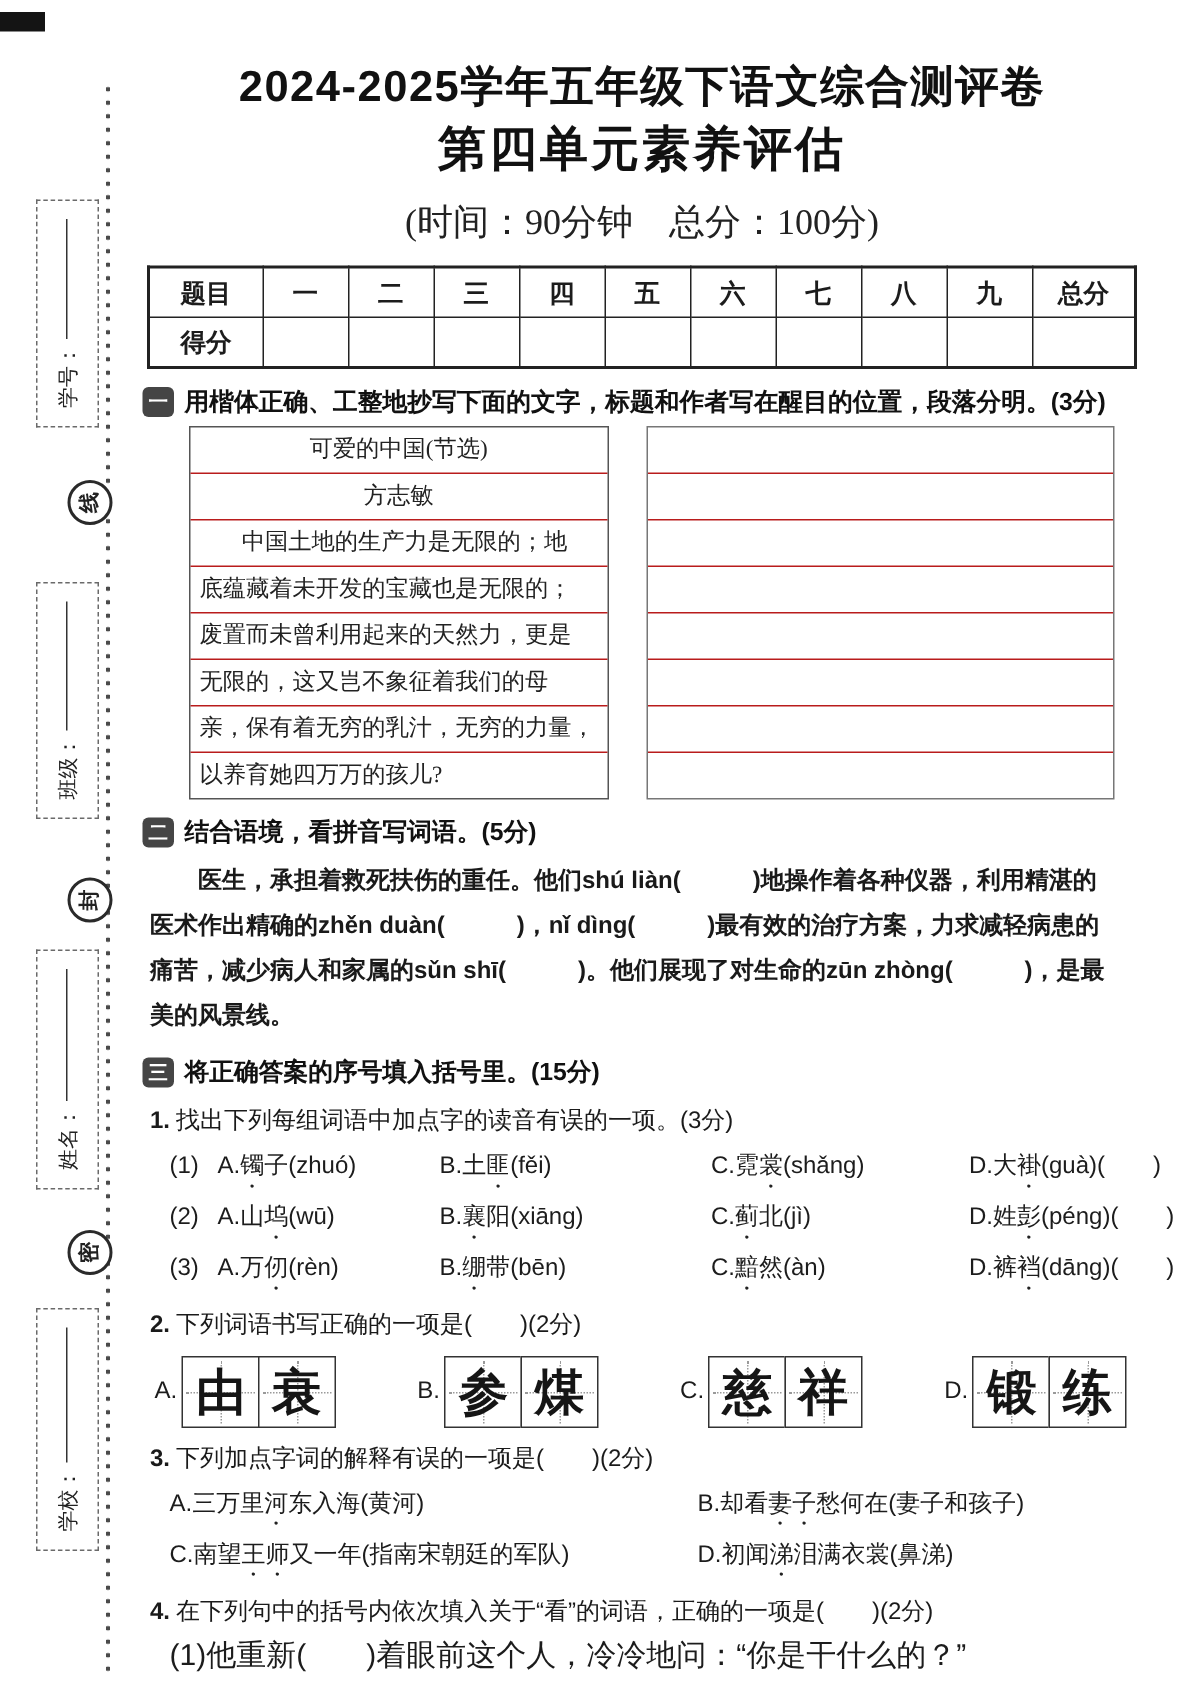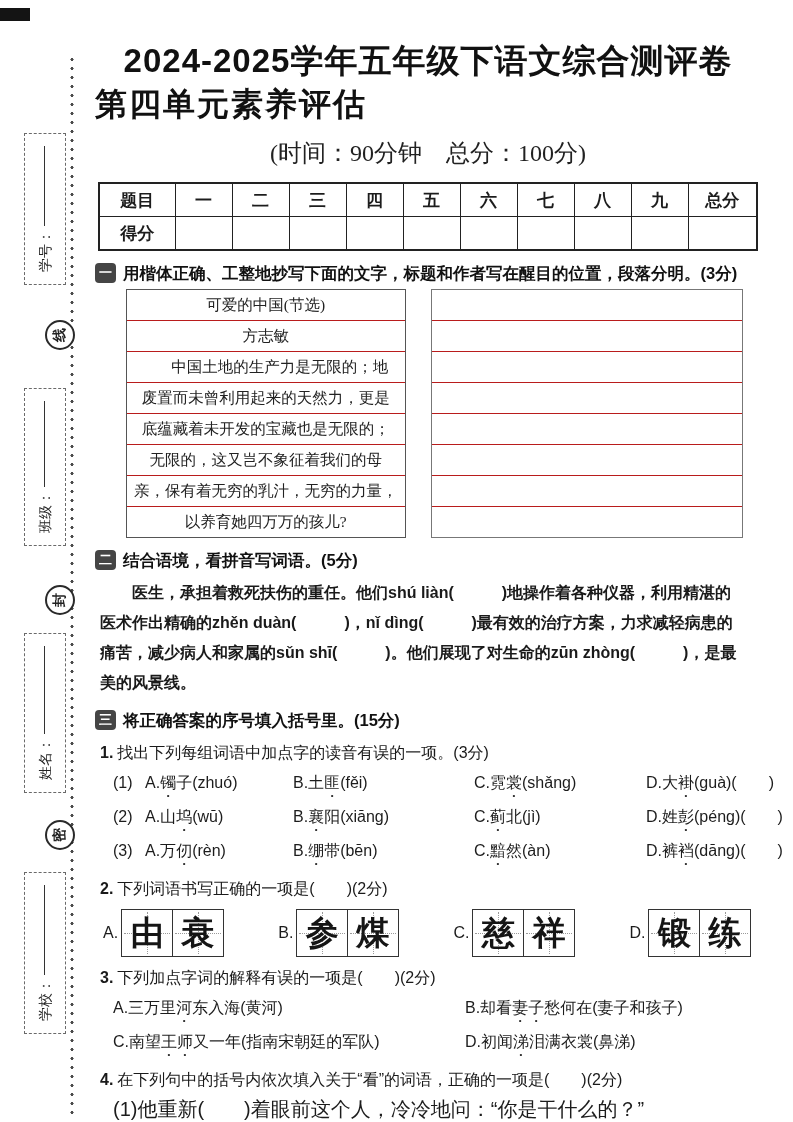--- a/index.html
+++ b/index.html
@@ -22,36 +22,36 @@
   }
   .fld-label{font-size:14px;color:#222;white-space:nowrap;}
   .fld-line{flex:1;border-bottom:1.5px solid #333;height:0;margin:0 2px 4px 4px;}
   .seal{
     position:absolute;left:45px;width:30px;height:30px;border:2px solid #2a2a2a;border-radius:50%;
     background:#fff;display:flex;align-items:center;justify-content:center;z-index:3;box-sizing:border-box;
   }
   .seal span{transform:rotate(-90deg);font-size:14px;font-weight:700;color:#222;}
   
   .main{position:absolute;left:95px;top:0;width:666px;}
-  .title{margin-top:40px;text-align:center;font-size:33px;font-weight:800;letter-spacing:1px;line-height:1.25;color:#111;}
-  .subtitle{margin-top:2px;text-align:left;font-size:32px;font-weight:800;letter-spacing:2px;color:#111;}
+  .title{margin-top:40px;text-align:center;font-size:29px;font-weight:800;letter-spacing:1px;line-height:1.25;color:#111;}
+  .subtitle{margin-top:2px;text-align:center;font-size:32px;font-weight:800;letter-spacing:2px;color:#111;}
   .meta{margin-top:10px;text-align:center;font-size:24px;color:#222;font-family:"Liberation Serif","DejaVu Serif",serif;}
   
   table.score{border-collapse:collapse;margin:13px 0 0 3px;table-layout:fixed;width:658px;}
   table.score td{border:1.5px solid #222;height:32px;text-align:center;font-size:17px;font-weight:600;padding:0;}
   table.score{border:2px solid #222;}
   
   .sec-head{display:flex;align-items:flex-start;margin-top:10px;font-size:16.5px;font-weight:700;line-height:24px;color:#111;}
   .sec-ico{width:21px;height:20px;background:#454545;color:#fff;border-radius:4px;font-size:13px;font-weight:700;
            display:flex;align-items:center;justify-content:center;margin:2px 7px 0 0;flex:none;}
   
   .copy-wrap{display:flex;margin:4px 18px 0 31px;gap:25px;}
   .copy-left{width:288px;border:1.5px solid #555;box-sizing:border-box;
              font-family:"Liberation Serif","DejaVu Serif",serif;font-size:15.5px;color:#222;}
-  .crow{height:30px;line-height:30px;padding:0 6px;white-space:nowrap;overflow:hidden;text-align:center;}
+  .crow{height:30px;line-height:30px;padding:0 6px;white-space:nowrap;overflow:hidden;}
   .crow + .crow, .brow + .brow{border-top:1px solid #b91c1c;}
   .crow:nth-of-type(1),.crow:nth-of-type(2){text-align:center;}
   .crow:nth-of-type(3){padding-left:2.2em;}
   .copy-right{width:322px;border:1px solid #777;box-sizing:border-box;}
   .brow{height:30px;}
   
   .pblock{margin:6px 0 0 5px;font-size:16px;line-height:30px;color:#1a1a1a;font-weight:bold;}
   .pline{white-space:nowrap;}
   .pline:nth-of-type(1){text-indent:2em;}
   
@@ -184,22 +184,22 @@
   <div class="sec-head">
     <span class="sec-ico">一</span>
     <span>用楷体正确、工整地抄写下面的文字，标题和作者写在醒目的位置，段落分明。(3分)</span>
   </div>
   <div class="copy-wrap">
     <div class="copy-left">
 
     <div class="crow">可爱的中国(节选)</div>
         <div class="crow">方志敏</div>
         <div class="crow">中国土地的生产力是无限的；地</div>
+        <div class="crow">底蕴藏着未开发的宝藏也是无限的；</div>
         <div class="crow">废置而未曾利用起来的天然力，更是</div>
-        <div class="crow">底蕴藏着未开发的宝藏也是无限的；</div>
         <div class="crow">无限的，这又岂不象征着我们的母</div>
         <div class="crow">亲，保有着无穷的乳汁，无穷的力量，</div>
         <div class="crow">以养育她四万万的孩儿?</div>
       </div>
     <div class="copy-right">
 
     <div class="brow"></div>
         <div class="brow"></div>
         <div class="brow"></div>
         <div class="brow"></div>

